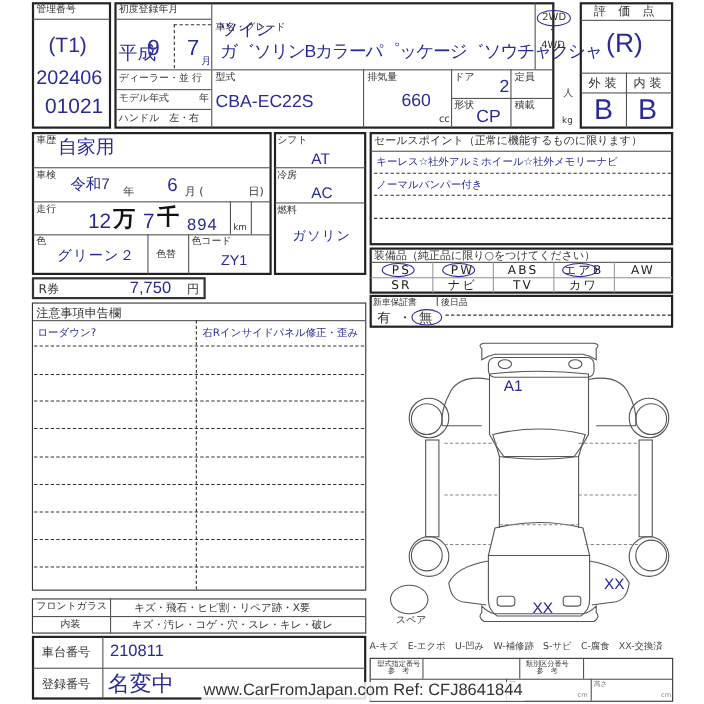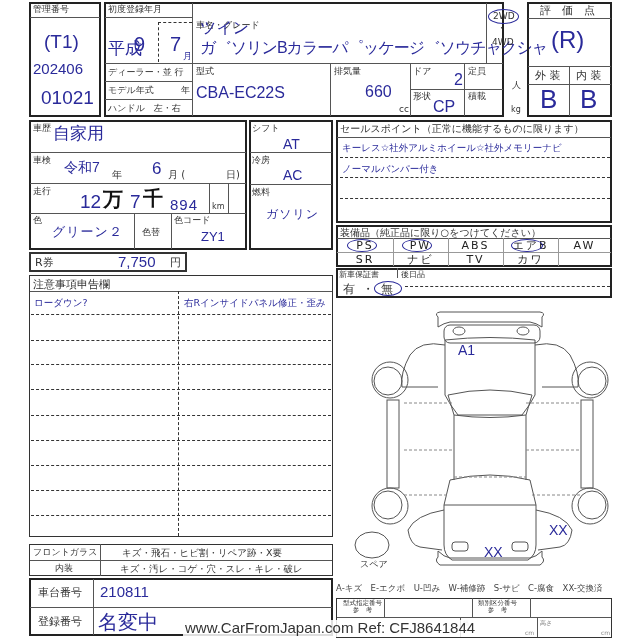--- a/index.html
+++ b/index.html
@@ -18,21 +18,21 @@
   .oval{position:absolute;border:1.5px solid #2a2a9a;border-radius:50%}
   .cell{position:absolute;text-align:center;font-size:11px;line-height:1;color:#222;letter-spacing:2px}
 </style>
 </head>
 <body>
 
 <div class="box thick" style="left:29px;top:2px;width:72px;height:115px"></div>
 <div class="hl" style="left:30px;top:17px;width:70px"></div>
 <div class="lbl" style="left:33px;top:5px">管理番号</div>
 <div class="val" style="left:44px;top:32px;font-size:19px">(T1)</div>
-<div class="val" style="left:33px;top:61px;font-size:15px">202406</div>
+<div class="val" style="left:33px;top:61px;font-size:18px">202406</div>
 <div class="val" style="left:41px;top:88px;font-size:19px">01021</div>
 
 <div class="box thick" style="left:104px;top:2px;width:400px;height:115px"></div>
 <div class="vl" style="left:192px;top:3px;height:113px"></div>
 <div class="hl" style="left:105px;top:17px;width:87px"></div>
 <div class="lbl" style="left:108px;top:5px">初度登録年月</div>
 <div class="vdash" style="left:158px;top:22px;height:40px"></div>
 <div class="dash" style="left:158px;top:22px;width:34px"></div>
 <div class="val" style="left:108px;top:40px;font-size:17px">平成</div>
 <div class="val" style="left:134px;top:34px;font-size:20px">9</div>

